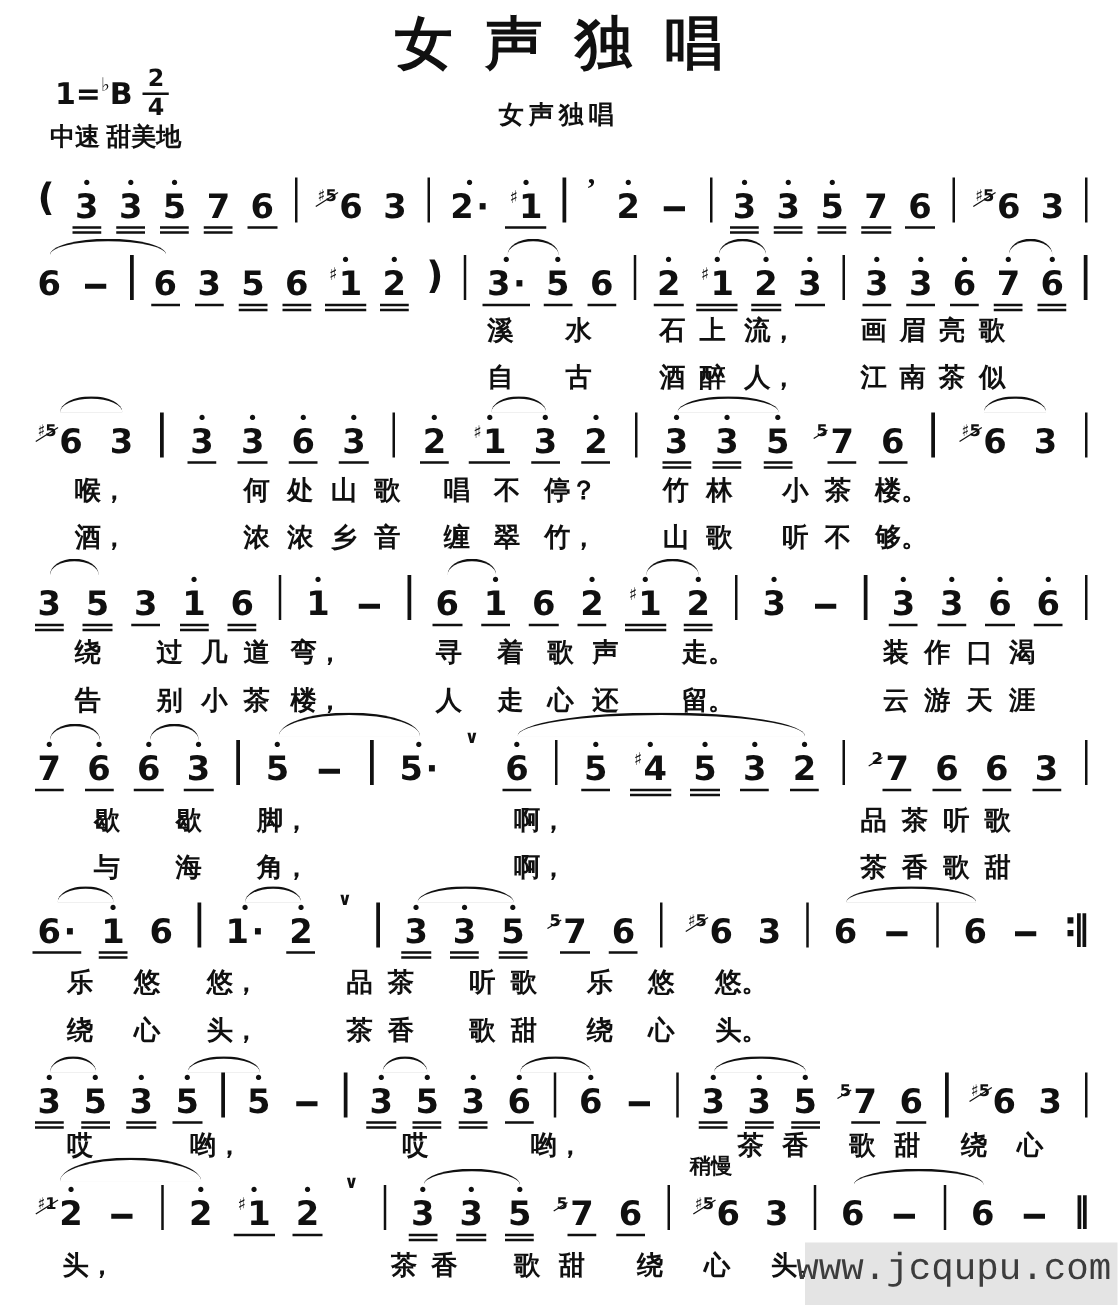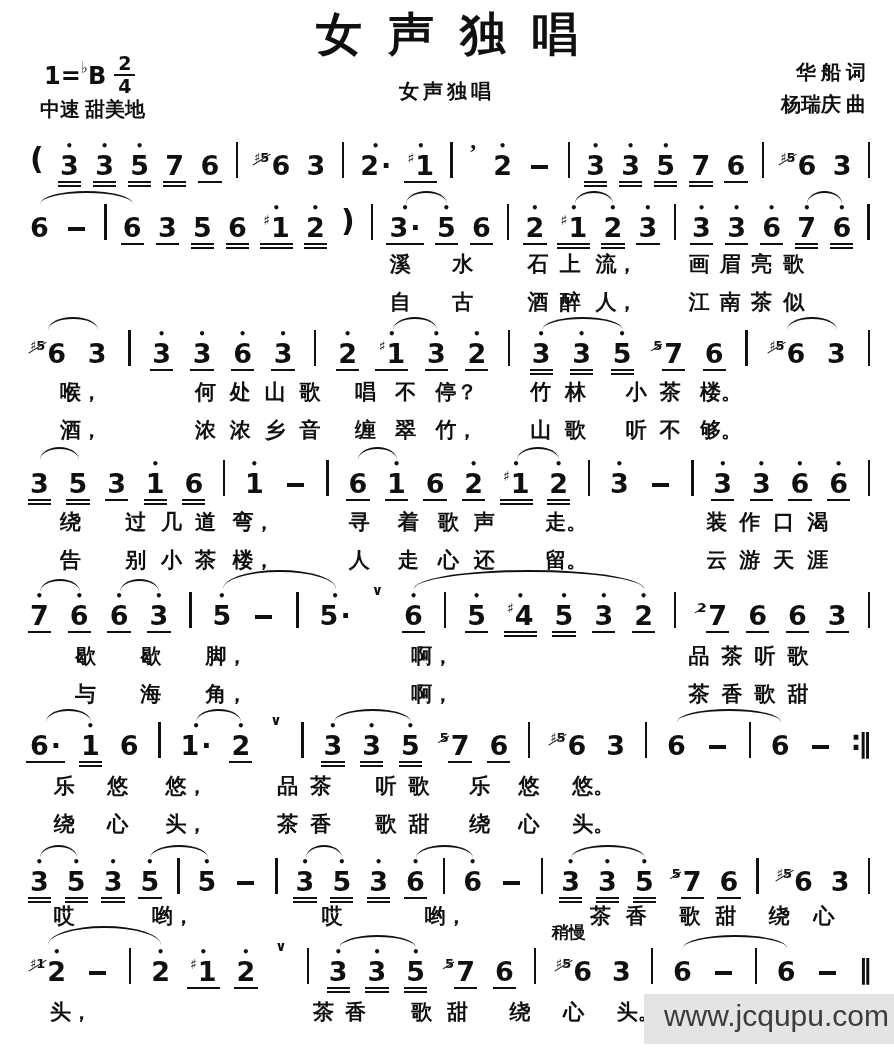--- a/index.html
+++ b/index.html
@@ -46,36 +46,32 @@
   .rep,.fin{font-size:27px;font-weight:bold;margin-bottom:2px;letter-spacing:-2px;
       font-family:"DejaVu Sans",sans-serif;}
   .lbl{position:absolute;top:-27px;left:-4px;font-size:17px;font-weight:bold;
        white-space:nowrap;font-family:Liberation Mono, monospace;}
   .arc{position:absolute;border-top:2.6px solid #101010;
        border-radius:50% 50% 0 0 / 100% 100% 0 0;pointer-events:none;}
   .lyr{position:absolute;left:0;width:100%;height:30px;}
   .lyr span{position:absolute;font-size:21px;font-weight:bold;white-space:nowrap;}
   .wmband{position:absolute;right:0;top:994px;width:250px;height:50px;background:#e4e4e4;}
   .wm{position:absolute;right:5px;top:999px;font-size:30px;color:#3c3c3c;
-      font-family:Liberation Sans, sans-serif;}
+      font-family:Liberation Mono, monospace;}
 </style>
 </head>
 <body>
 
 <div id="page">
   <div class="title">女声独唱</div>
   <div class="keysig">
     <span>1=</span><sup>♭</sup><span>B</span><span class="frac"><b>2</b><i>4</i></span>
   </div>
   <div class="tempo">中速  甜美地</div>
   <div class="subtitle">女声独唱</div>
-  <div class="credits">
-    <div>华 船 词</div>
-    <div>杨瑞庆 曲</div>
-  </div>
   <div id="score">
       <div class="sys" style="top: 134px;">
         <div class="tok pa">(</div>
         <div class="tok">
           <div class="core">
             <div class="od">•</div>
             <div class="dg">3</div>
             <div class="ul">
               <i></i>
               <i></i>

